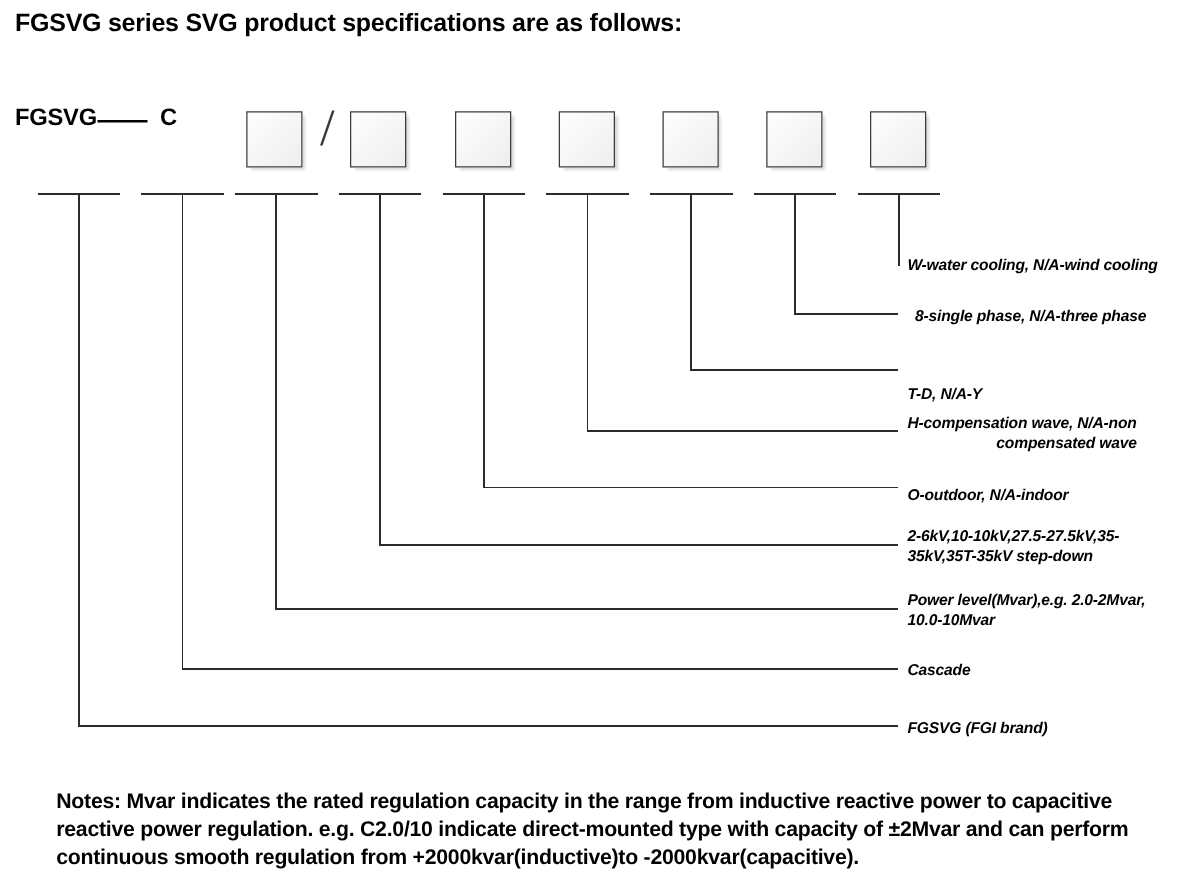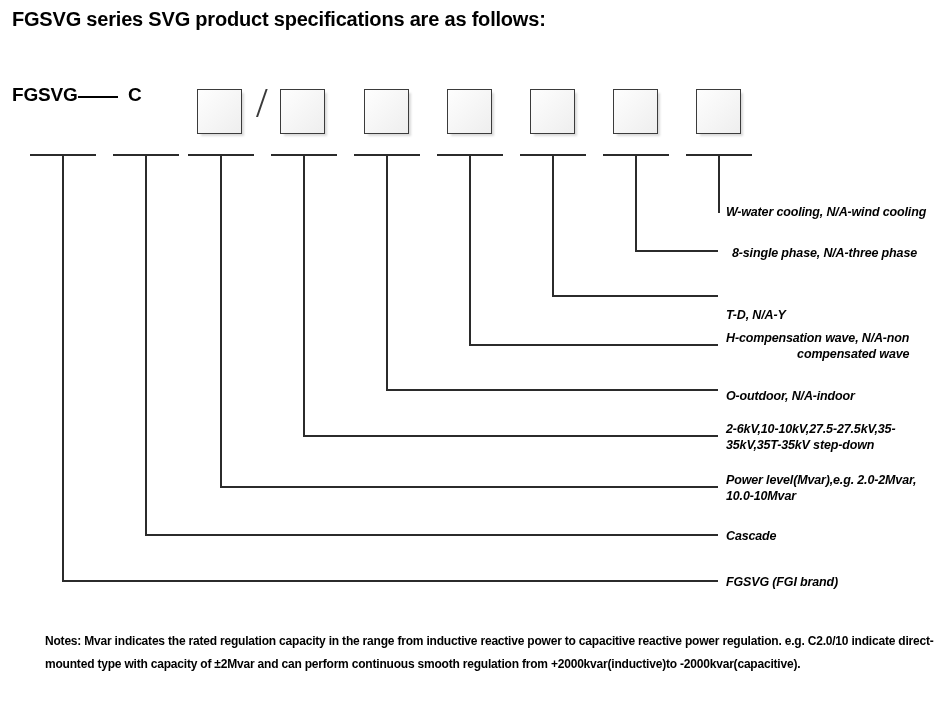--- a/index.html
+++ b/index.html
@@ -87,21 +87,21 @@
     color: #000;
     font-style: italic;
   }
 
   
   #notes {
     position: absolute;
     left: 45px;
     top: 630px;
     width: 890px;
-    font-size: 12px;
+    font-size: 17px;
     font-weight: bold;
     line-height: 22.5px;
     letter-spacing: -0.2px;
     color: #000;
   }
 </style>
 </head>
 <body>
 
 <div id="title">FGSVG series SVG product specifications are as follows:</div>

